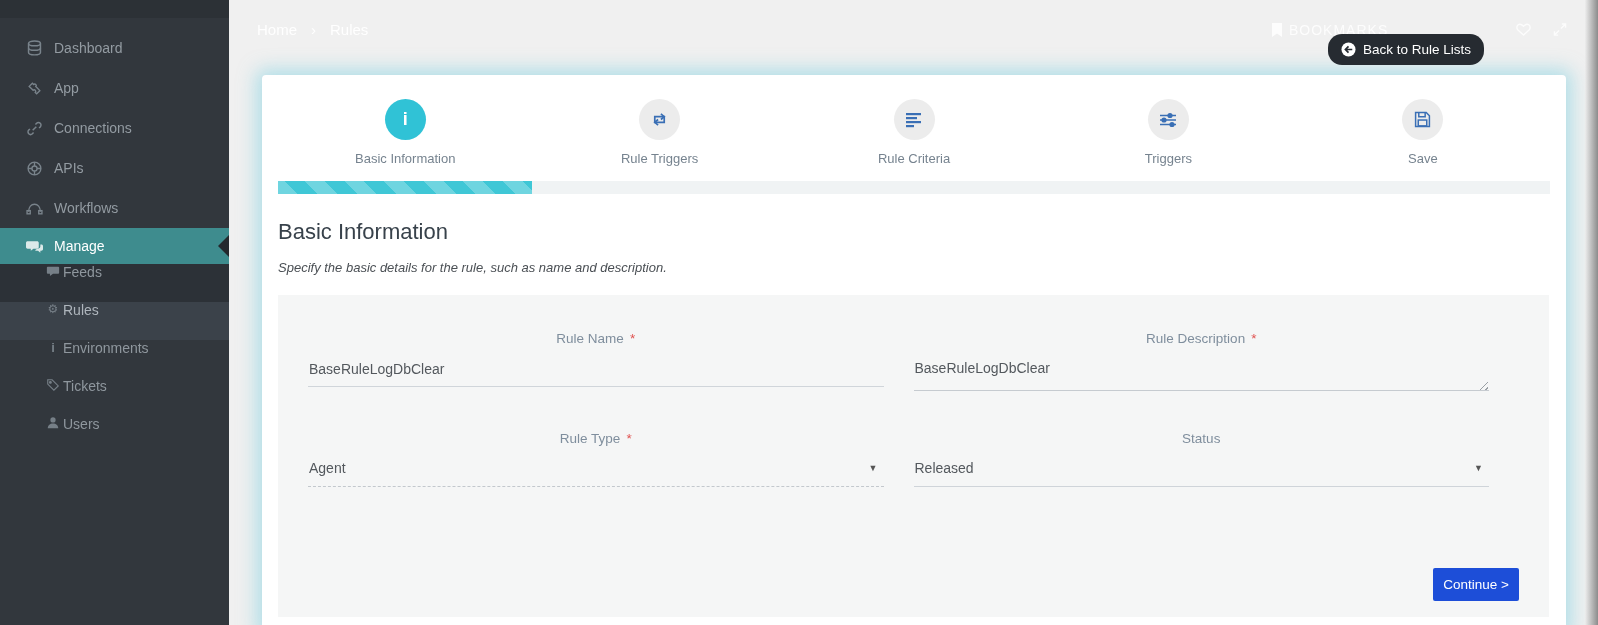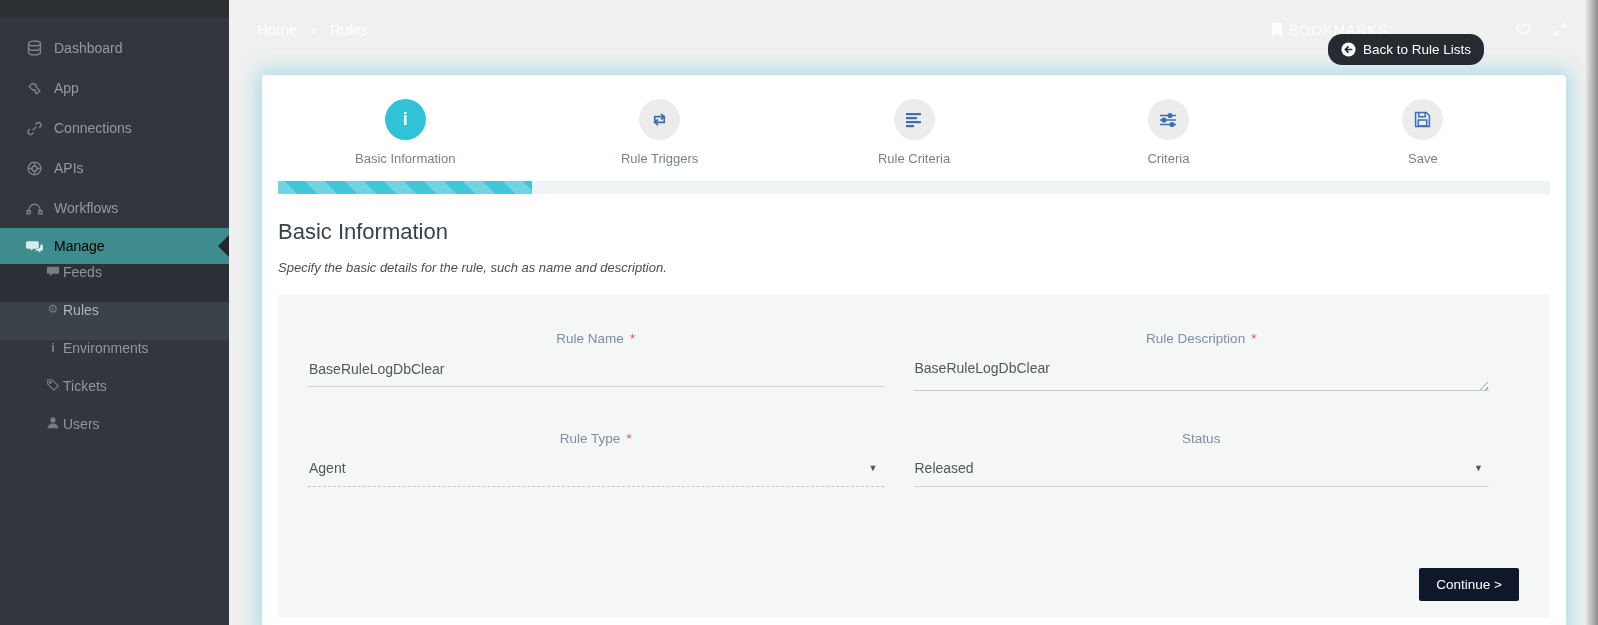--- a/index.html
+++ b/index.html
@@ -17,21 +17,21 @@
   }
   .sidebar-top { height:18px; background:#2c3136; }
   .nav { padding-top:10px; }
   .nav-item {
     height:40px; display:flex; align-items:center; gap:11px;
     padding-left:26px; color:#939ba2; font-size:14px; cursor:pointer;
     position:relative;
   }
   .nav-item .ic { width:17px; height:17px; flex:0 0 17px; color:#79838b; display:flex; align-items:center; justify-content:center; }
   .nav-item.active {
-    background:#3e8c8e; color:#000000; height:36px;
+    background:#3e8c8e; color:#ffffff; height:36px;
   }
   .nav-item.active .ic { color:#dbe9e9; }
   .nav-item.active .notch {
     position:absolute; right:0; top:50%; transform:translateY(-50%);
     width:0; height:0; border-top:11px solid transparent; border-bottom:11px solid transparent;
     border-right:11px solid #24282d;
   }
   .sub-item {
     height:38px; display:flex; align-items:flex-start; gap:3px;
     padding-left:46px; color:#8f979e; font-size:14px; cursor:pointer;
@@ -116,22 +116,22 @@
   .select-like {
     display:flex; align-items:center; justify-content:space-between;
     border-bottom:1px solid #cfd4d9; padding:0 6px 10px 1px; cursor:pointer;
   }
   .select-like.dashed { border-bottom:1px dashed #c3c8cd; }
   .select-value { font-size:14px; color:#53585d; }
   .select-arrow { font-size:9px; color:#555; }
 
   .continue-btn {
     position:absolute; right:30px; bottom:16px;
-    background:#0f172a; color:#fff; border:none; border-radius:2px;
-    font-size:13.5px; font-family:inherit; padding:9px 17px; cursor:pointer;
+    background:#1d4ed8; color:#fff; border:none; border-radius:2px;
+    font-size:13.5px; font-family:inherit; padding:9px 10px; cursor:pointer;
   }
 
   
   .scrollbar {
     position:absolute; right:0; top:0; width:13px; height:625px; z-index:5;
     background:linear-gradient(to right, #ededed, #8c8c8c);
   }
 </style>
 </head>
 <body>
@@ -299,21 +299,21 @@
       </div>
       <div class="step">
         <div class="step-circle">
           <svg width="18" height="16" viewBox="0 0 18 16" fill="none" stroke="currentColor" stroke-width="1.6">
               <path d="M1 3.5h16M1 8h16M1 12.5h16"></path>
               <circle cx="11" cy="3.5" r="1.8" fill="currentColor"></circle>
               <circle cx="5" cy="8" r="1.8" fill="currentColor"></circle>
               <circle cx="13" cy="12.5" r="1.8" fill="currentColor"></circle>
             </svg>
         </div>
-        <div class="step-label">Criteria</div>
+        <div class="step-label">Triggers</div>
       </div>
       <div class="step">
         <div class="step-circle">
           <svg width="17" height="17" viewBox="0 0 16 16" fill="none" stroke="currentColor" stroke-width="1.4">
               <path d="M1.5 1.5h10l3 3v10h-13z"></path>
               <path d="M4.5 1.5v4h6v-4"></path>
               <rect x="4" y="8.5" width="8" height="5.5"></rect>
             </svg>
         </div>
         <div class="step-label">Save</div>

